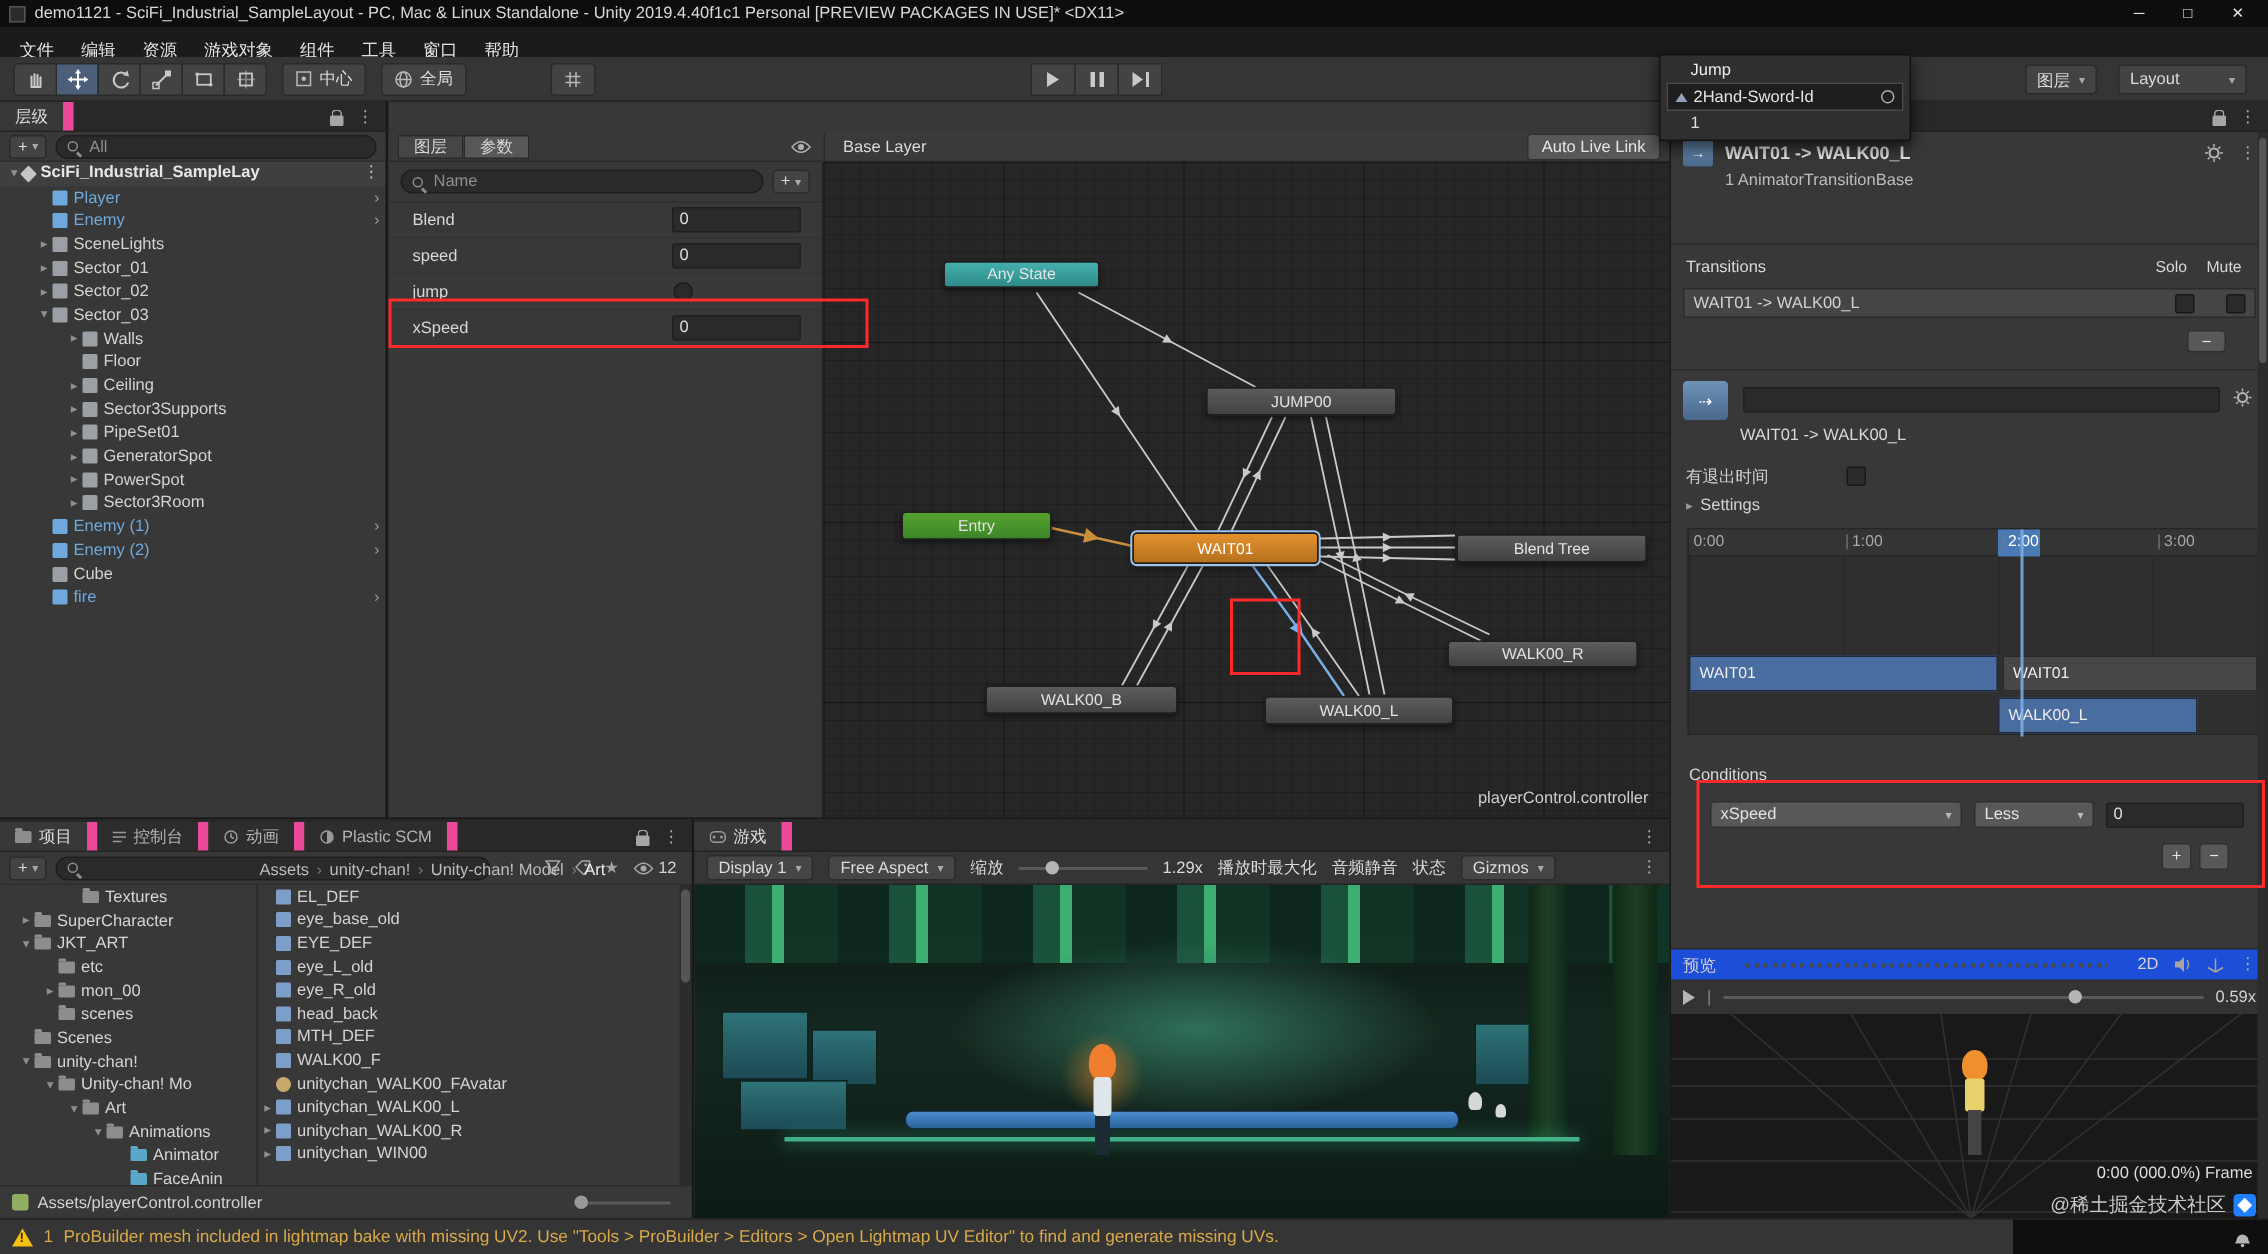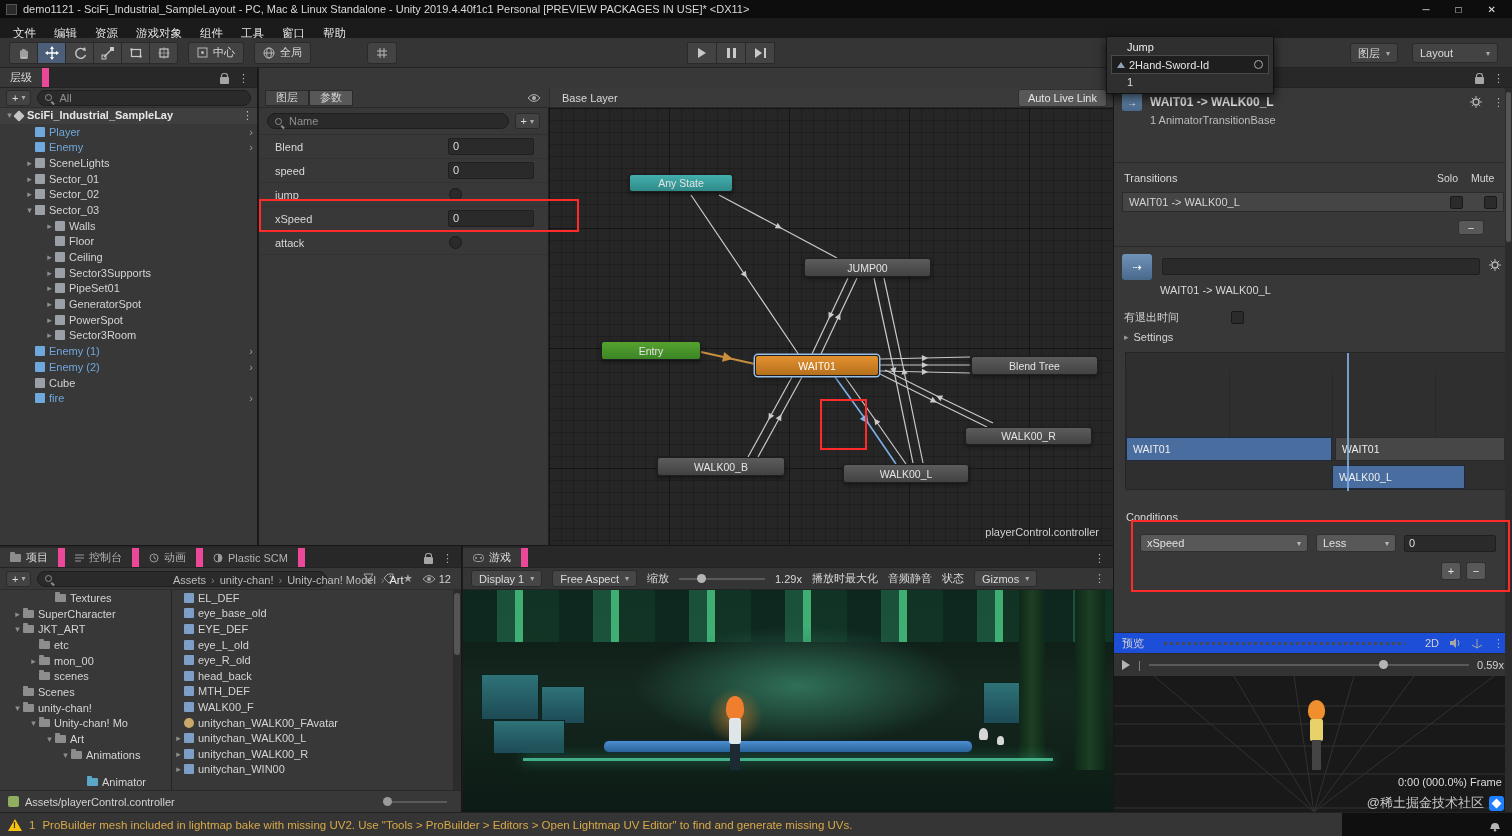--- a/index.html
+++ b/index.html
@@ -105,21 +105,21 @@
   .ctrl-label{position:absolute;right:14px;bottom:7px;color:#cfcfcf;font-size:11px;}
 
   
   #project{left:0;top:545px;width:462px;height:267px;border-top:1px solid #171717;border-right:1px solid #171717;}
   #project .paneltoolbar{top:22px;height:22px;}
   .ptree{position:absolute;left:0;top:44px;bottom:22px;width:172px;overflow:hidden;border-right:1px solid #242424;}
   #project .lvl1{padding-left:12px;}
   #project .lvl2{padding-left:28px;}
   #project .lvl3{padding-left:44px;}
   #project .lvl4{padding-left:60px;}
-  #project .lvl5{padding-left:76px;margin-top:12px;}
+  #project .lvl5{padding-left:76px;}
   .folder{flex:none;position:relative;width:11px;height:8px;background:#8d8d8d;border-radius:1px;margin-right:4px;}
   .folder::before{content:"";position:absolute;left:0;top:-2px;width:5px;height:2px;background:#8d8d8d;border-radius:1px 1px 0 0;}
   .trow.anim .folder{background:#5aa7c9;}
   .trow.anim .folder::before{background:#5aa7c9;}
   .crumbs{position:absolute;left:173px;top:24px;height:20px;right:10px;display:flex;align-items:center;font-size:11px;color:#bdbdbd;}
   .crumb+.crumb::before{content:"\203A";margin:0 5px;color:#7d7d7d;}
   .crumb:last-child{color:#eaeaea;}
   .files{position:absolute;left:173px;top:44px;right:8px;bottom:22px;overflow:hidden;}
   .frow{display:flex;align-items:center;height:15.6px;white-space:nowrap;color:#d4d4d4;}
   .frow .exp{width:11px;flex:none;text-align:center;color:#8f8f8f;font-size:9px;visibility:hidden;}
@@ -553,25 +553,20 @@
 
             <span class="ptoggle"></span>
           </div>
 
           <div class="prow float">
             <span class="pname">xSpeed</span>
             <span class="pval tf">0</span>
 
           </div>
 
-          <div class="prow trigger">
-            <span class="pname">attack</span>
-
-            <span class="ptoggle"></span>
-          </div>
         </div>
     </div>
     <div class="graph">
       <svg width="564" height="437" viewBox="0 0 564 437" style="position:absolute;left:0;top:0;">
         <defs>
           <marker id="ah" viewBox="0 0 10 10" refX="5" refY="5" markerWidth="6.5" markerHeight="6.5" orient="auto">
               <path d="M1 1 L9 5 L1 9 z" fill="#d8d8d8"></path>
             </marker>
           <marker id="ao" viewBox="0 0 10 10" refX="5" refY="5" markerWidth="7" markerHeight="7" orient="auto">
               <path d="M1 1 L9 5 L1 9 z" fill="#c98f3d"></path>
@@ -948,20 +943,27 @@
     <span class="isec-label" style="left:46px;top:216px;">WAIT01 -&gt; WALK00_L</span>
     <div class="exit-row">
       <span>有退出时间</span>
       <span class="cb"></span>
     </div>
     <div class="settings-row">
       <span class="fold">▸</span>
       <span>Settings</span>
     </div>
     <div class="tl">
+      <div class="tl-ruler">
+        <div class="tl-band"></div>
+        <span class="tick" style="left:3px;">0:00</span>
+        <span class="tick" style="left:104px;"><i>|</i><span>1:00</span></span>
+        <span class="tick ontop" style="left:208px;"><i>|</i><span>2:00</span></span>
+        <span class="tick" style="left:312px;"><i>|</i><span>3:00</span></span>
+      </div>
       <div class="tl-body"></div>
       <div class="playhead"></div>
       <div class="tlbar blue" style="left:0;top:84px;width:206px;">WAIT01</div>
       <div class="tlbar gray" style="left:209px;top:84px;width:170px;">WAIT01</div>
       <div class="tlbar blue" style="left:206px;top:112px;width:133px;">WALK00_L</div>
     </div>
     <span class="isec-label" style="left:12px;top:443px;">Conditions</span>
     <div class="cond-row">
       <span class="cond-dd" style="width:168px;">
           <span>xSpeed</span>

